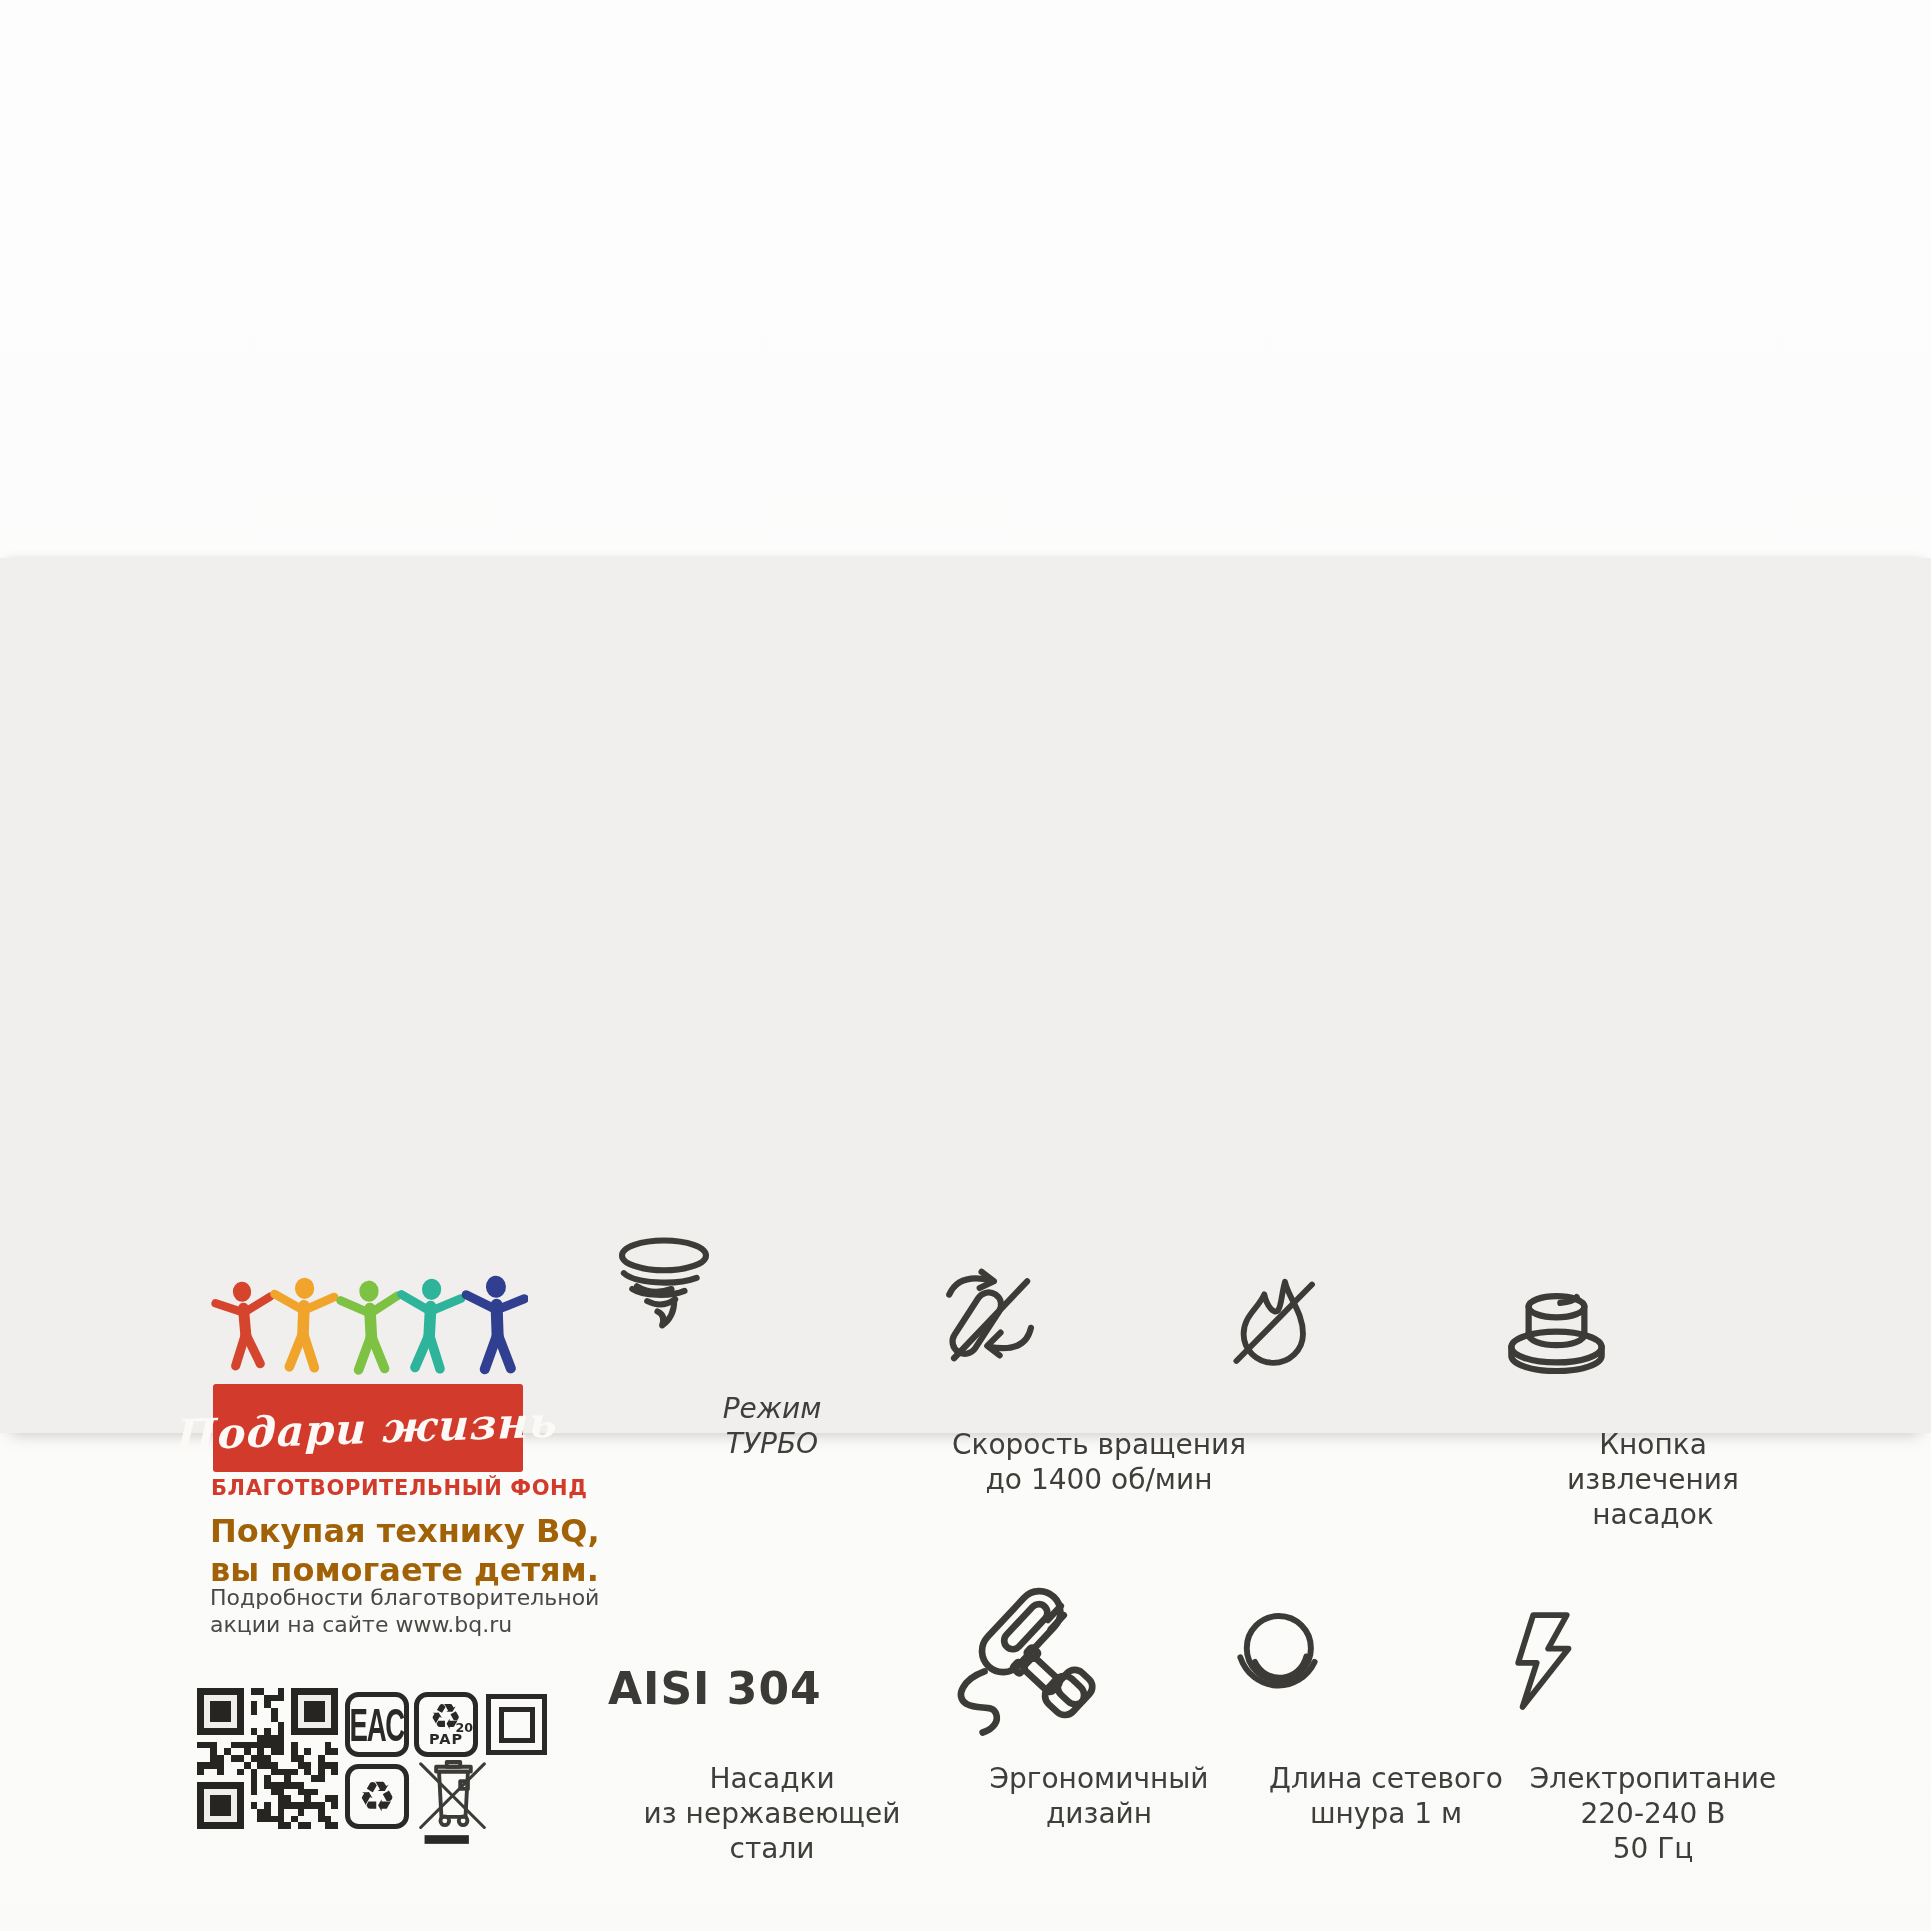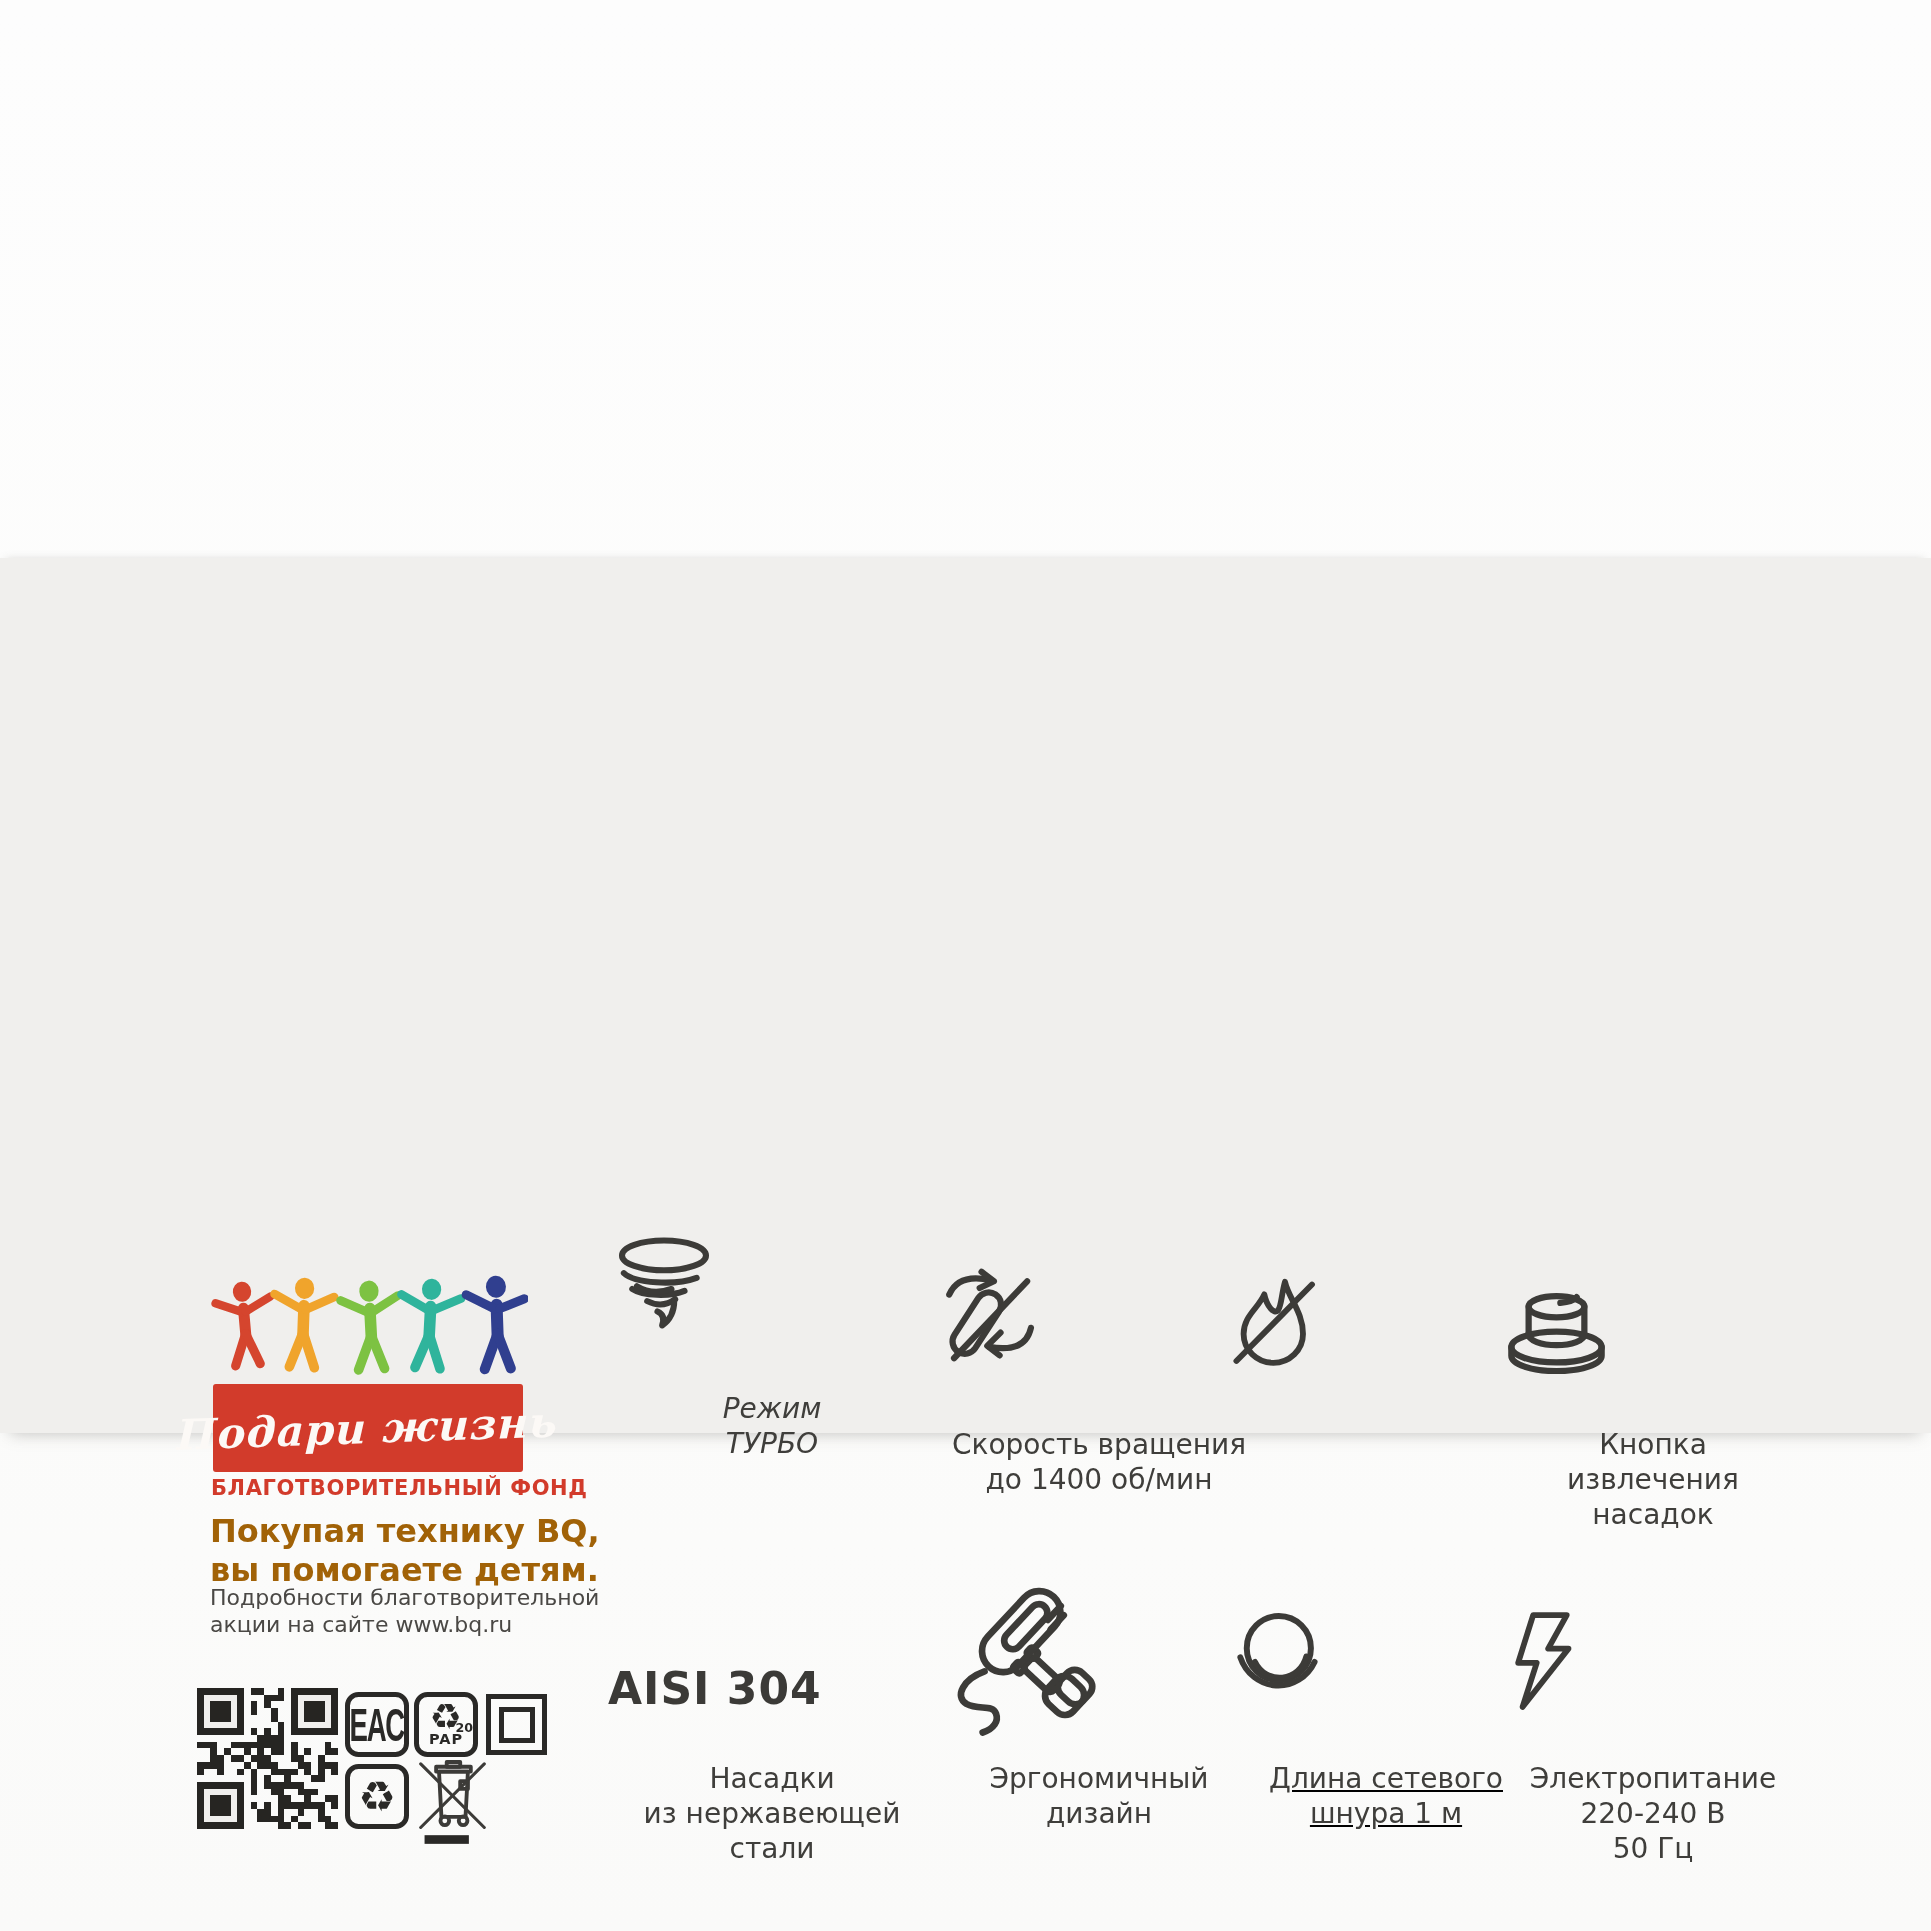--- a/index.html
+++ b/index.html
@@ -362,21 +362,21 @@
           </g>
           <path d="M52 96 C30 104 20 122 33 130 C46 137 60 130 64 140 C67 148 62 156 50 160"></path>
         </svg>
       </div>
       <div class="caption">
         <span>Эргономичный</span>
         <span>дизайн</span>
       </div>
     </div>
 
-    <div class="cell row2" style="left:1222px;top:1022px;text-decoration:underline;">
+    <div class="cell row2" style="left:1222px;top:1022px;">
       <div class="iconslot">
         <svg class="icon" width="110" height="110" viewBox="0 0 120 120" stroke-width="6.5">
           <circle cx="62" cy="46" r="35"></circle>
           <path d="M20 56 A44 46 0 0 0 101 61"></path>
           <path d="M36 61 A30 31 0 0 0 92 55"></path>
         </svg>
       </div>
       <div class="caption">
         <span>Длина сетевого</span>
         <span>шнура 1 м</span>

